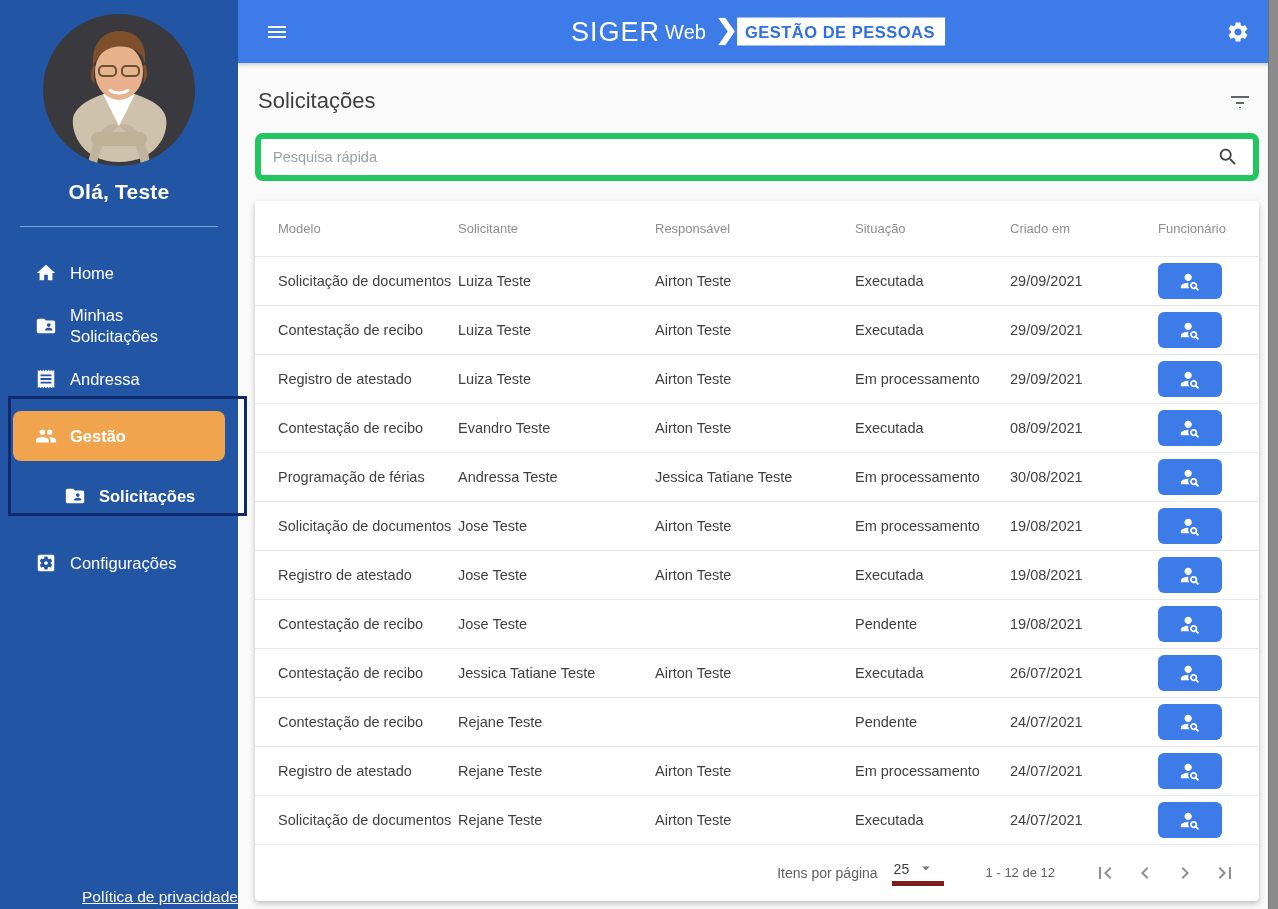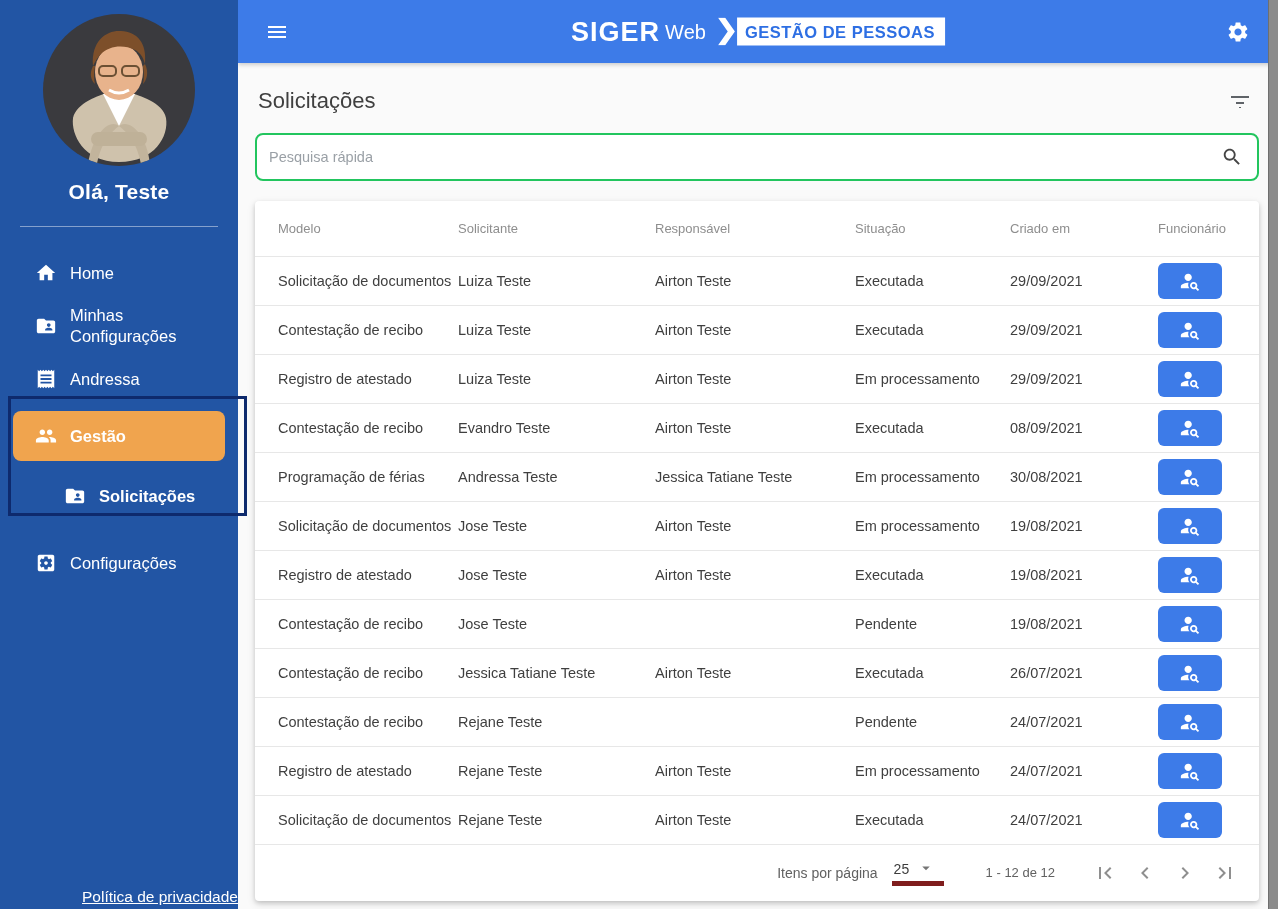--- a/index.html
+++ b/index.html
@@ -36,35 +36,35 @@
   
   .annotation-box{position:absolute;left:8px;top:396px;width:239px;height:120px;border:3px solid var(--annotation-navy);z-index:5;pointer-events:none;}
 
   
   .content{position:absolute;left:238px;top:0;width:1040px;height:909px;background:#fafafa;}
 
   .topbar{position:relative;height:63px;background:var(--header-blue);display:flex;align-items:center;box-shadow:0 2px 4px rgba(0,0,0,.18);}
   .hamburger{margin-left:27px;background:none;border:none;cursor:pointer;display:flex;}
   .hamburger svg{width:24px;height:24px;fill:#fff;}
   .logo{position:absolute;left:50%;top:50%;transform:translate(-50%,-50%);display:flex;align-items:center;white-space:nowrap;}
-  .logo .siger{color:#fff;font-size:27px;font-weight:700;letter-spacing:1px;}
+  .logo .siger{color:#fff;font-size:27px;font-weight:400;letter-spacing:1px;}
   .logo .web{color:#fff;font-size:20px;font-weight:300;margin-left:5px;}
   .logo .chev{width:17px;height:28px;background:#fff;margin:0 2px 0 12px;
     clip-path:polygon(0 0,42% 0,100% 50%,42% 100%,0 100%,58% 50%);}
   .logo .badge{background:#fff;color:#2e6fe3;font-size:16.5px;font-weight:bold;letter-spacing:.5px;
     padding:4px 10px 4px 8px;height:28px;display:flex;align-items:center;}
   .topbar .gear-btn{position:absolute;right:28px;top:50%;transform:translateY(-50%);background:none;border:none;cursor:pointer;display:flex;}
   .topbar .gear-btn svg{width:24px;height:24px;fill:#fff;}
 
   .title-row{display:flex;align-items:center;justify-content:space-between;padding:25px 26px 0 20px;}
   .page-title{font-size:22px;color:var(--text-dark);font-weight:400;}
   .filter-btn{background:none;border:none;cursor:pointer;display:flex;}
   .filter-btn svg{width:24px;height:24px;fill:#5f6368;}
 
-  .searchbox{position:relative;margin:19px 19px 0 17px;height:48px;background:#fff;border:2px solid #22c55e;border-radius:8px;display:flex;align-items:center;}
+  .searchbox{position:relative;margin:19px 19px 0 17px;height:48px;background:#fff;border:6px solid #22c55e;border-radius:8px;display:flex;align-items:center;}
   .searchbox input{flex:1;border:none;outline:none;background:transparent;font-size:14.5px;color:#333;
     padding:0 44px 0 12px;font-family:"Liberation Sans",sans-serif;}
   .searchbox input::placeholder{color:#9aa0a6;}
   .search-ic{position:absolute;right:14px;top:50%;transform:translateY(-50%);display:flex;}
   .search-ic svg{width:22px;height:22px;fill:#444;}
 
   
   .card{margin:20px 19px 0 17px;background:#fff;border-radius:4px;
     box-shadow:0 2px 4px rgba(0,0,0,.14),0 3px 8px rgba(0,0,0,.12);height:700px;overflow:hidden;}
   .trow{display:grid;grid-template-columns:180px 197px 200px 155px 148px 1fr;align-items:center;padding-left:23px;}
@@ -122,21 +122,21 @@
           </svg>
       </span>
       <span class="lbl">Home</span>
     </a>
     <a class="nav-item two-line">
       <span class="ic">
         <svg viewBox="0 0 24 24">
             <path d="M22 6H12l-2-2H4c-1.1 0-2 .9-2 2v12c0 1.1.9 2 2 2h16c1.1 0 2-.9 2-2V8c0-1.1-.9-2-2-2zm-7 3c1.1 0 2 .9 2 2s-.9 2-2 2-2-.9-2-2 .9-2 2-2zm4 8h-8v-1c0-1.33 2.67-2 4-2s4 .67 4 2v1z"></path>
           </svg>
       </span>
-      <span class="lbl">Minhas Configurações</span>
+      <span class="lbl">Minhas Solicitações</span>
     </a>
     <a class="nav-item">
       <span class="ic">
         <svg viewBox="0 0 24 24">
             <path d="M18 17H6v-2h12v2zm0-4H6v-2h12v2zm0-4H6V7h12v2zM3 22l1.5-1.5L6 22l1.5-1.5L9 22l1.5-1.5L12 22l1.5-1.5L15 22l1.5-1.5L18 22l1.5-1.5L21 22V2l-1.5 1.5L18 2l-1.5 1.5L15 2l-1.5 1.5L12 2l-1.5 1.5L9 2 7.5 3.5 6 2 4.5 3.5 3 2v20z"></path>
           </svg>
       </span>
       <span class="lbl">Andressa</span>
     </a>
     <a class="nav-item active">

